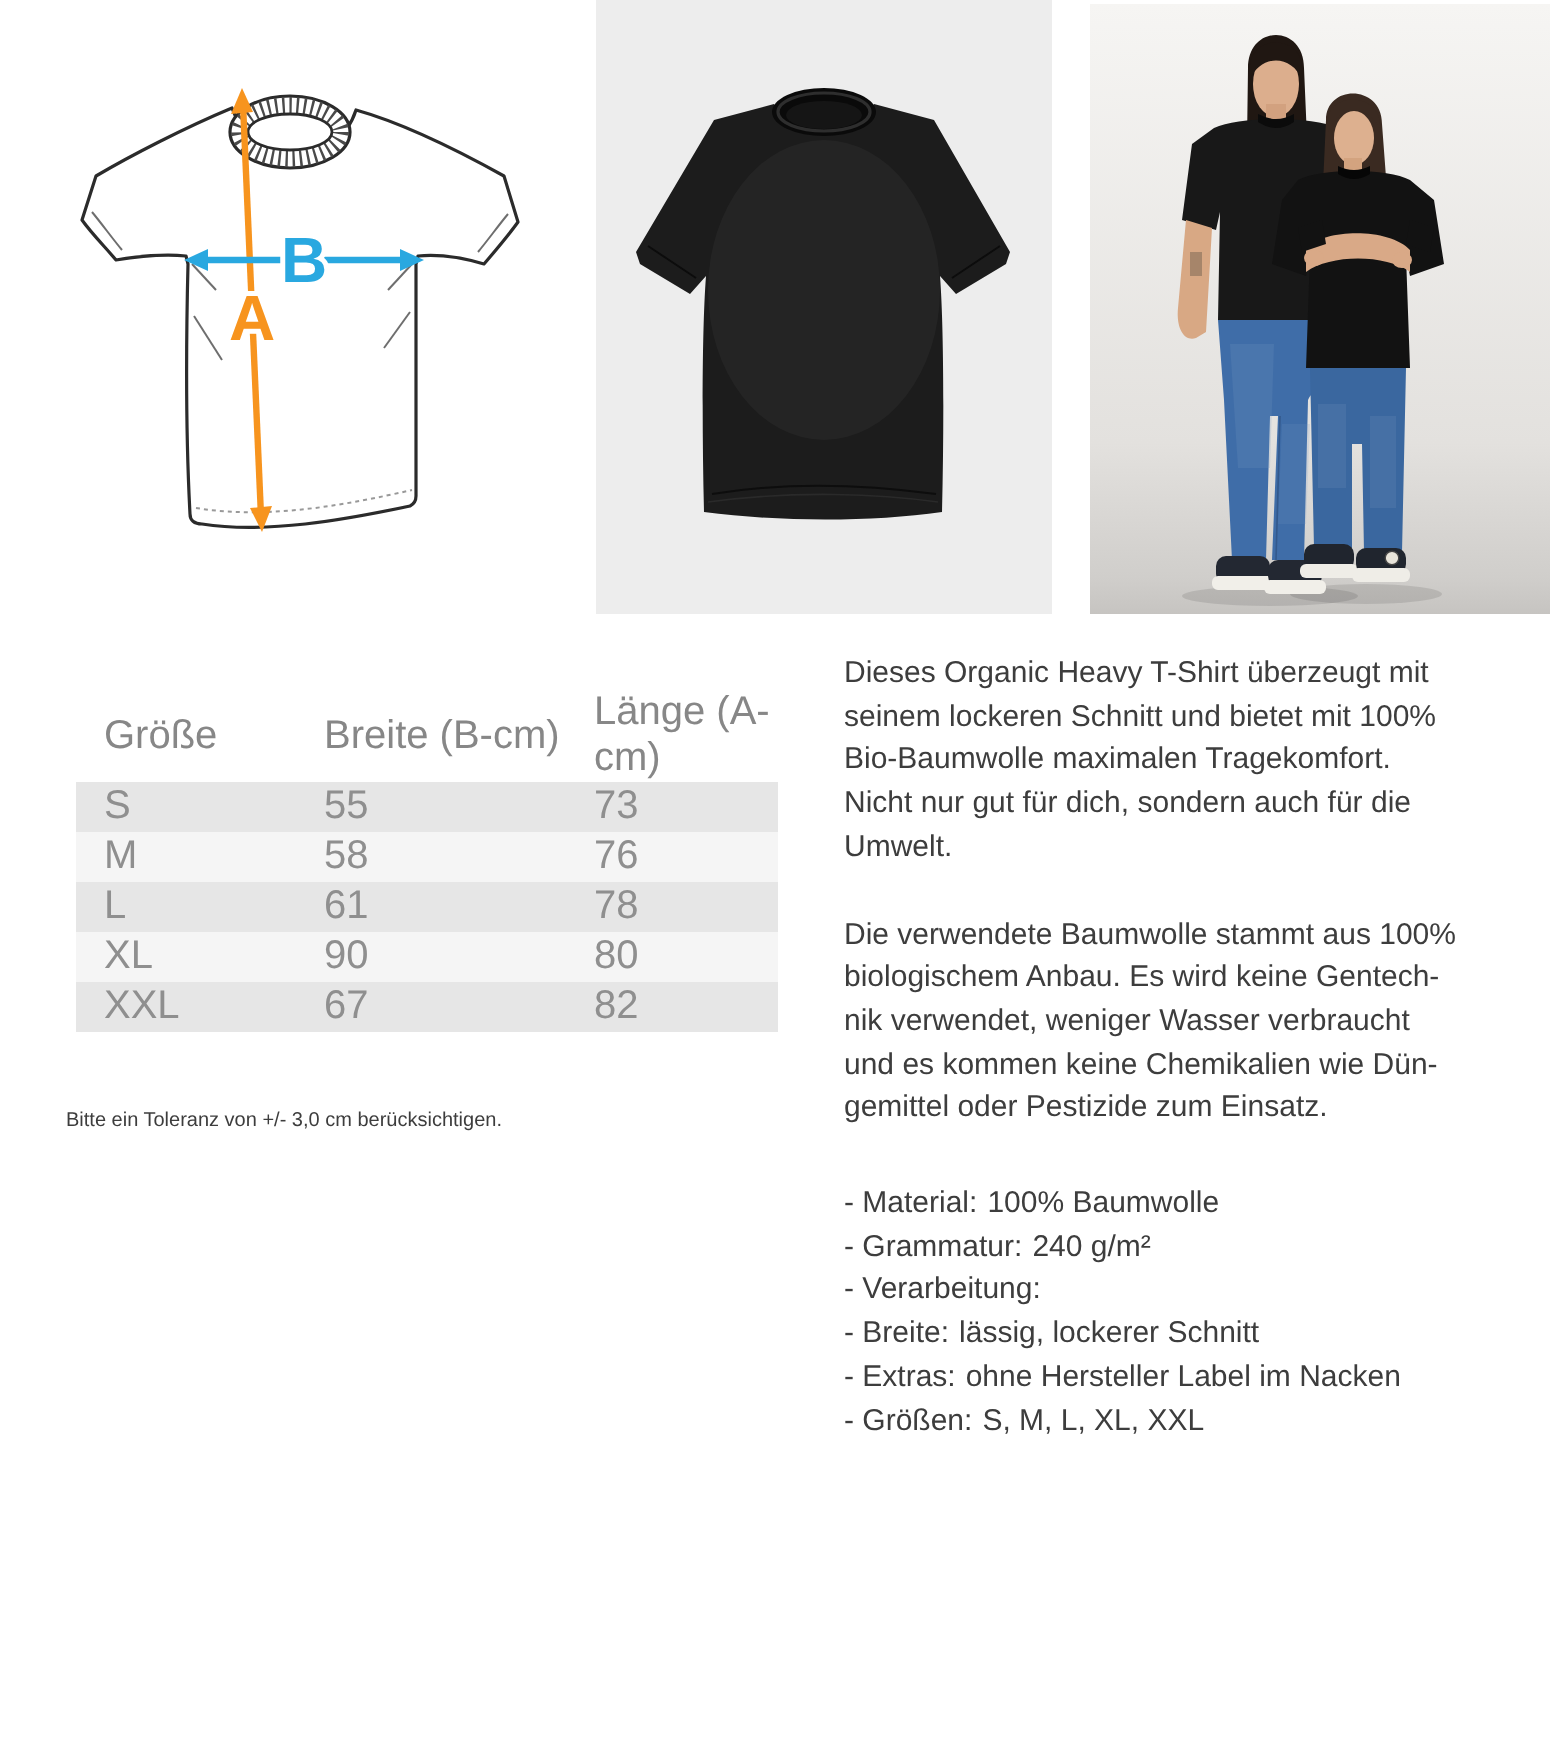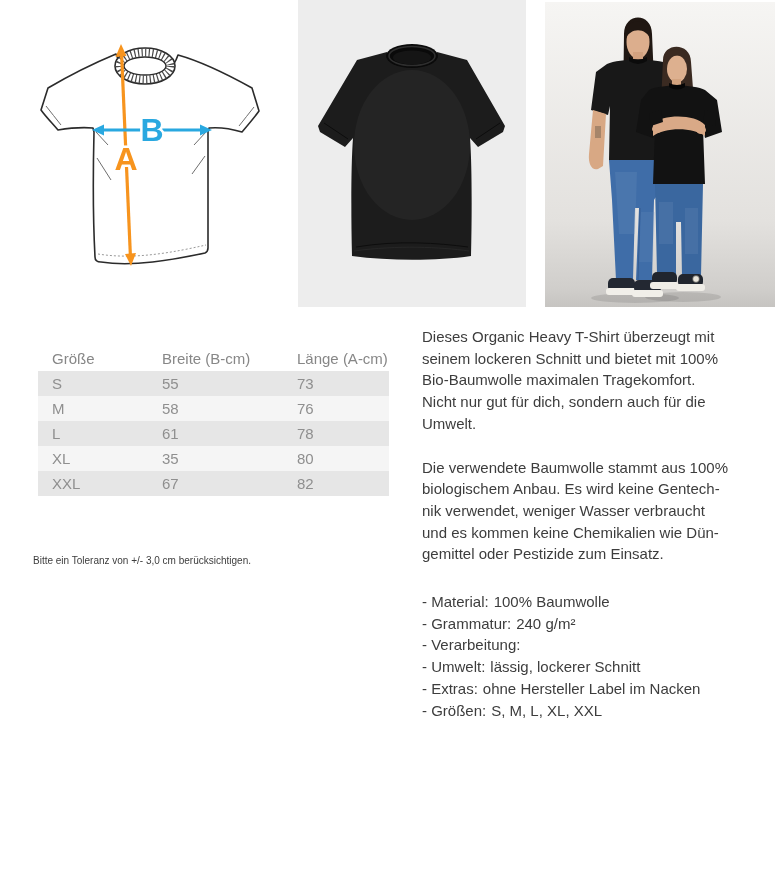--- a/index.html
+++ b/index.html
@@ -12,21 +12,21 @@
   figure{margin:0;padding:0;position:absolute;}
   #fig-diagram{left:20px;top:8px;width:260px;height:290px;}
   #fig-flat{left:298px;top:0;width:228px;height:307px;}
   #fig-models{left:545px;top:2px;width:230px;height:305px;}
   figure svg{display:block;width:100%;height:100%;}
 
   
   .size-table-wrap{position:absolute;left:38px;top:345px;width:351px;}
   table.size-table{
     border-collapse:collapse;width:351px;table-layout:fixed;
-    font-size:15px;color:#8f8f8f;
+    font-size:20px;color:#8f8f8f;
   }
   table.size-table th{
     font-weight:400;text-align:left;color:#878787;height:26px;padding:0;background:#ffffff;
   }
   table.size-table td{height:25px;padding:0;}
   table.size-table th.c1,table.size-table td.c1{width:110px;padding-left:14px;}
   table.size-table th.c2,table.size-table td.c2{width:135px;}
   table.size-table th.c3,table.size-table td.c3{width:92px;}
   table.size-table tbody tr:nth-child(odd){background:#e6e6e6;}
   table.size-table tbody tr:nth-child(even){background:#f5f5f5;}
@@ -213,21 +213,21 @@
           <td class="c2">58</td>
           <td class="c3">76</td>
         </tr>
         <tr>
           <td class="c1">L</td>
           <td class="c2">61</td>
           <td class="c3">78</td>
         </tr>
         <tr>
           <td class="c1">XL</td>
-          <td class="c2">35</td>
+          <td class="c2">90</td>
           <td class="c3">80</td>
         </tr>
         <tr>
           <td class="c1">XXL</td>
           <td class="c2">67</td>
           <td class="c3">82</td>
         </tr>
       </tbody>
     </table>
   </div>
@@ -251,21 +251,21 @@
         <span class="spec-value">100% Baumwolle</span>
       </div>
       <div class="spec-row">
         <span class="spec-label">- Grammatur:</span>
         <span class="spec-value">240 g/m²</span>
       </div>
       <div class="spec-row">
         <span class="spec-label">- Verarbeitung: </span>
       </div>
       <div class="spec-row">
-        <span class="spec-label">- Umwelt:</span>
+        <span class="spec-label">- Breite:</span>
         <span class="spec-value">lässig, lockerer Schnitt</span>
       </div>
       <div class="spec-row">
         <span class="spec-label">- Extras:</span>
         <span class="spec-value">ohne Hersteller Label im Nacken</span>
       </div>
       <div class="spec-row">
         <span class="spec-label">- Größen:</span>
         <span class="spec-value">S, M, L, XL, XXL</span>
       </div>

